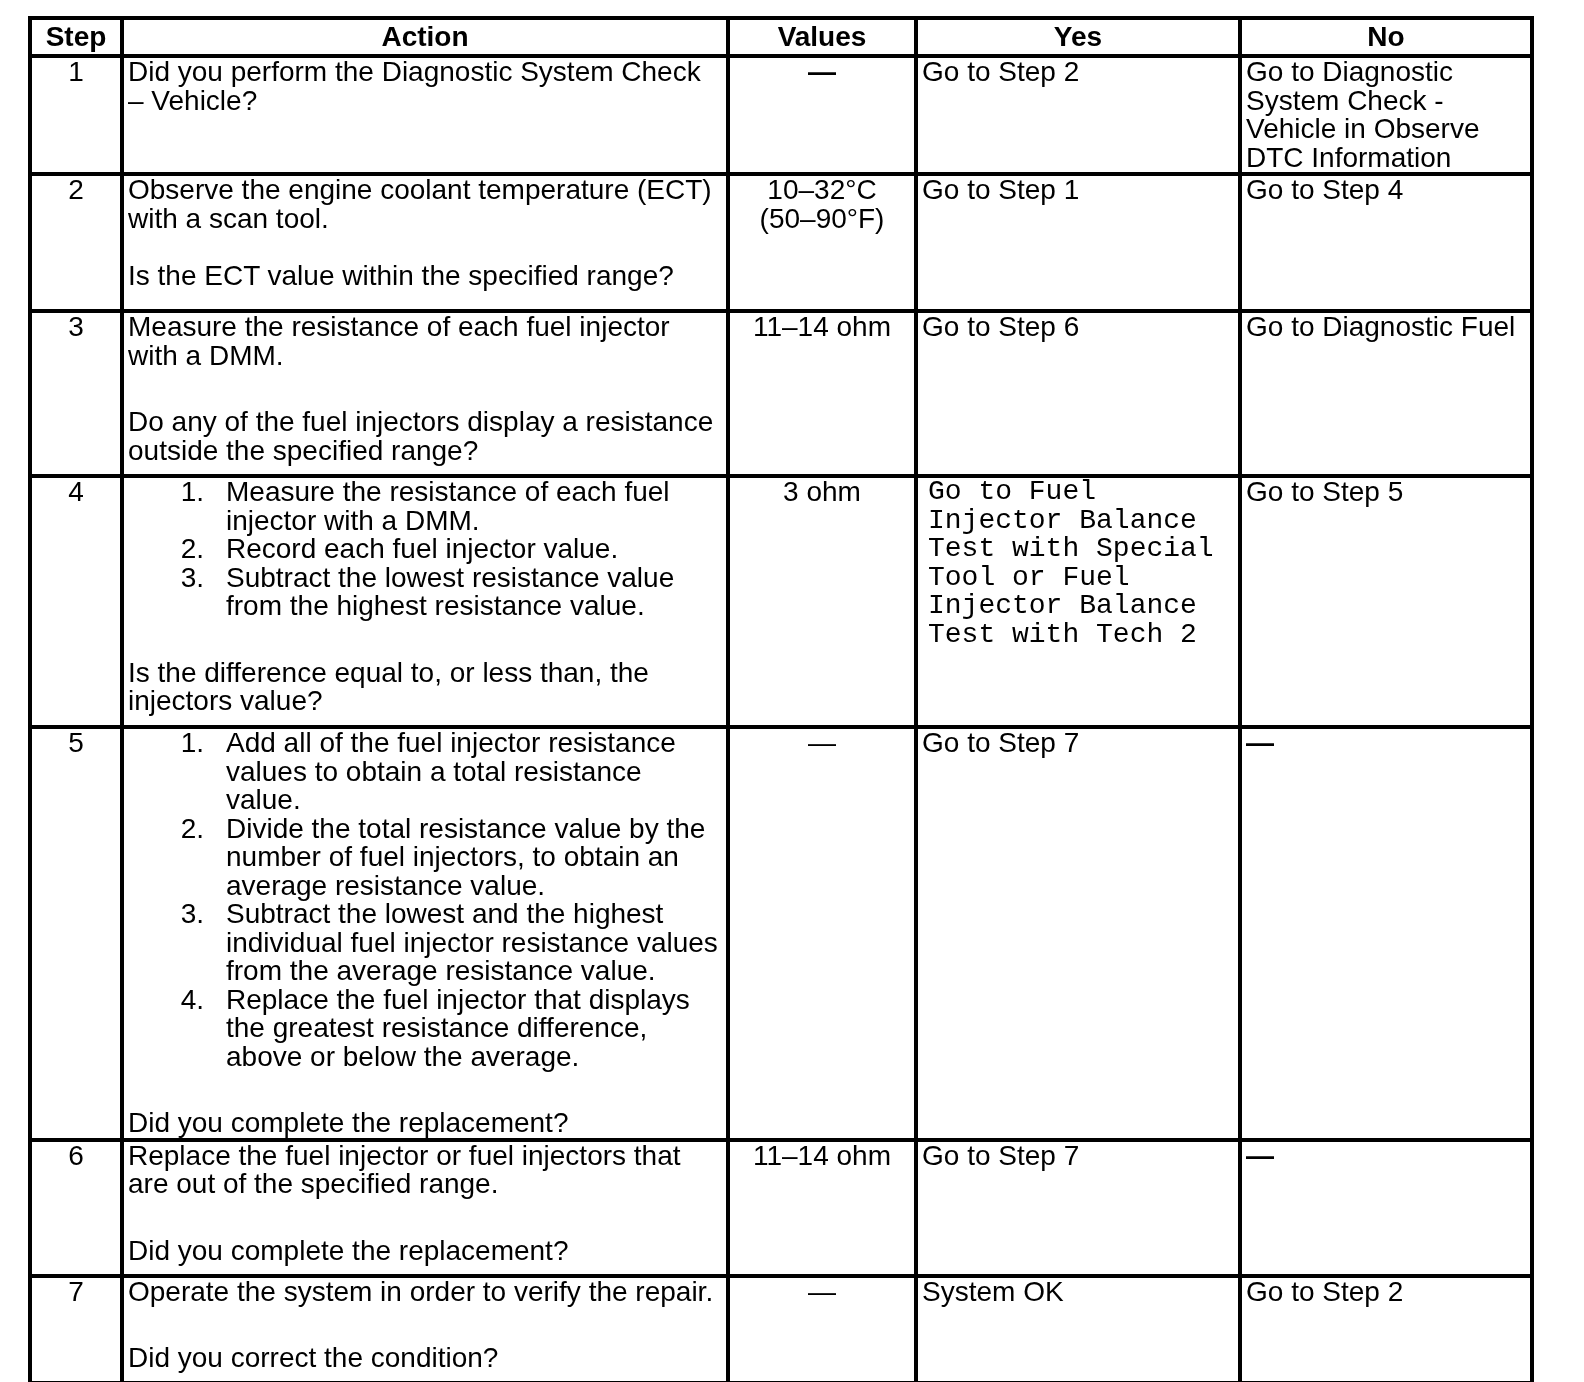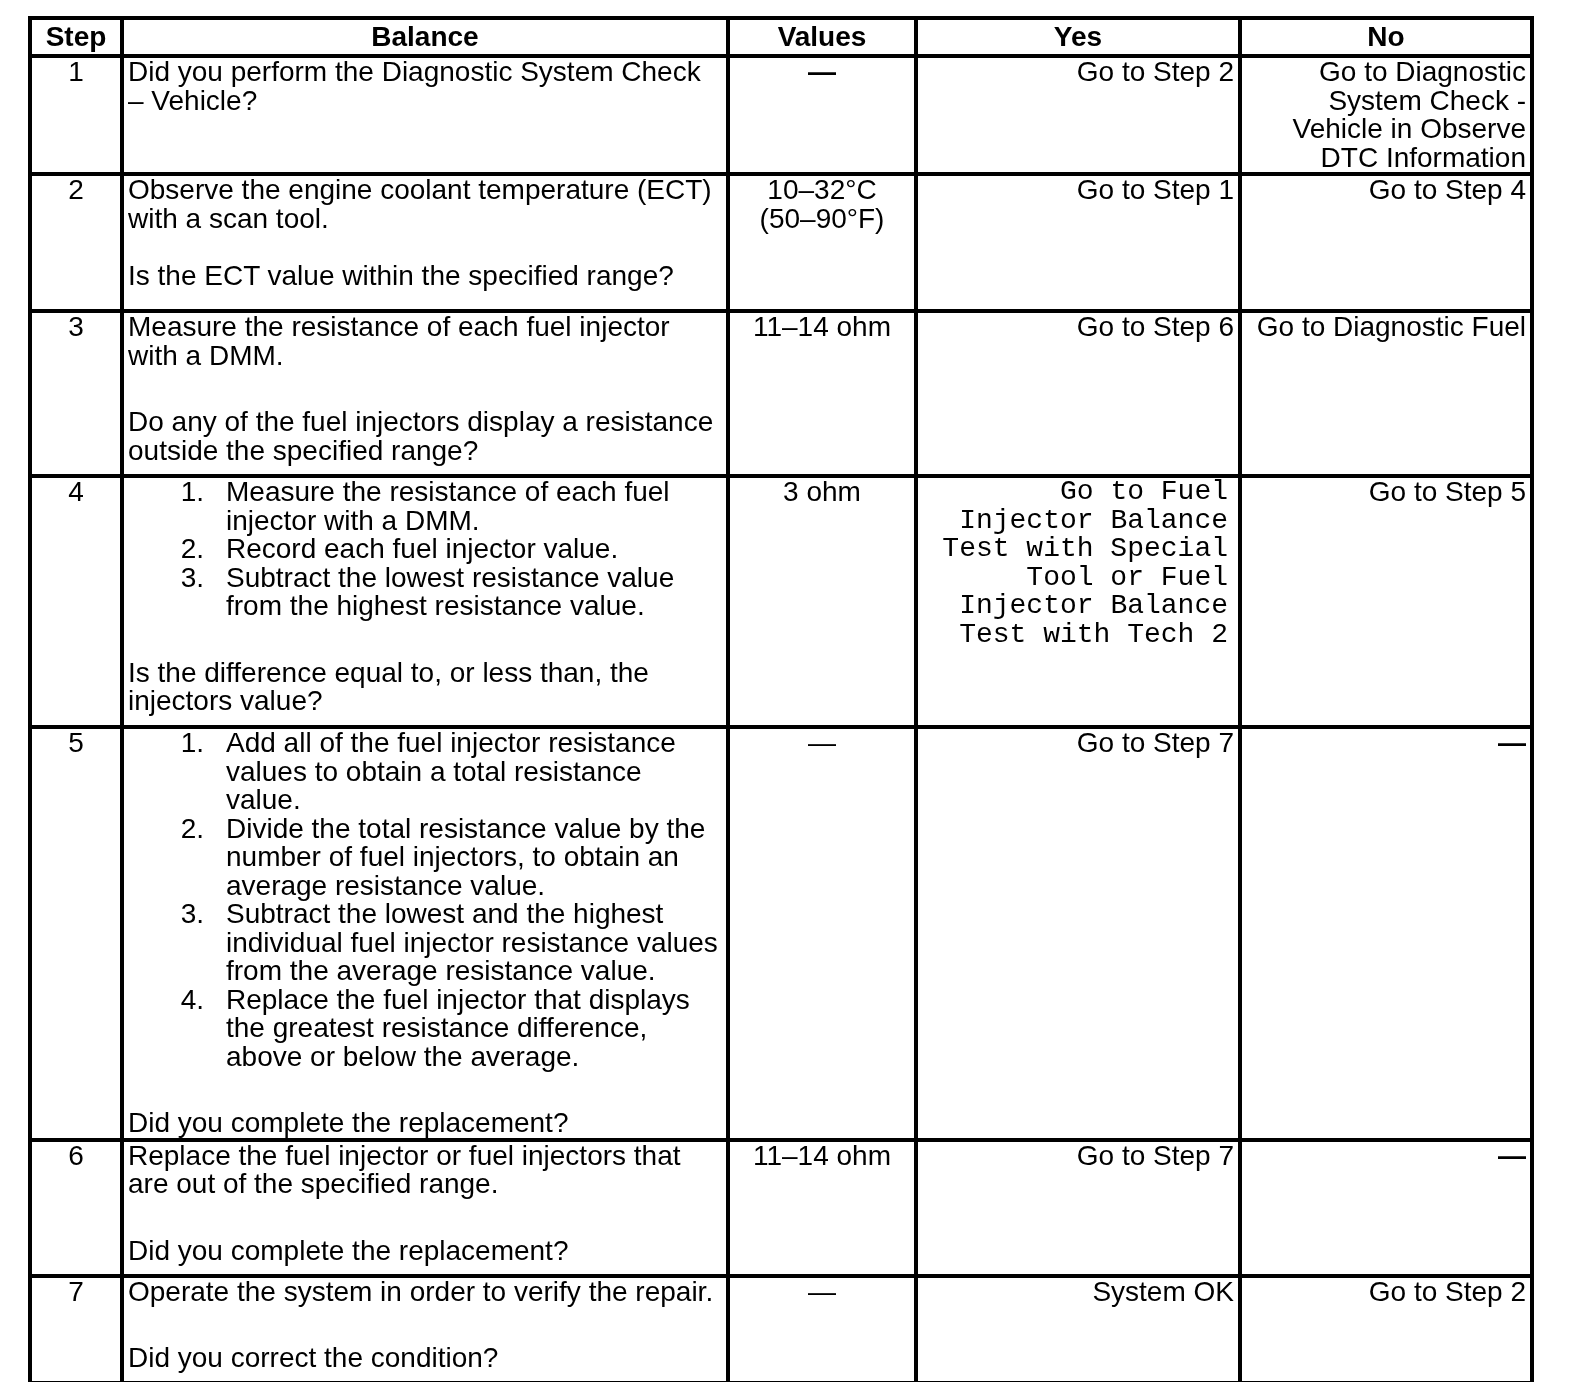--- a/index.html
+++ b/index.html
@@ -18,21 +18,21 @@
     vertical-align: top;
   }
   table.diag th { font-weight: bold; text-align: center; vertical-align: middle; height: 34px; }
   col.c-step { width: 92px; }
   col.c-action { width: 606px; }
   col.c-values { width: 188px; }
   col.c-yes { width: 324px; }
   col.c-no { width: 292px; }
   td.step { text-align: center; vertical-align: middle; }
   td.values { text-align: center; vertical-align: middle; }
-  td.yes, td.no { text-align: right; vertical-align: bottom; padding-bottom: 2px; }
+  td.yes, td.no { text-align: left; vertical-align: bottom; padding-bottom: 2px; }
   td.action { padding-left: 5px; padding-right: 4px; padding-top: 2px; padding-bottom: 2px; }
   ol.sub { margin: 0; padding: 0; list-style: none; }
   ol.sub li { display: flex; }
   ol.sub li .num { width: 98px; flex: none; text-align: right; padding-right: 22px; box-sizing: border-box; }
   ol.sub li .txt { flex: 1; }
   .dash { font-weight: bold; }
   tr.r1 { height: 97px; }
   tr.r2 { height: 137px; }
   tr.r3 { height: 165px; }
   tr.r4 { height: 251px; }
@@ -49,21 +49,21 @@
   <colgroup>
     <col class="c-step">
       <col class="c-action">
       <col class="c-values">
       <col class="c-yes">
       <col class="c-no">
   </colgroup>
   <thead>
     <tr>
       <th>Step</th>
-      <th>Balance</th>
+      <th>Action</th>
       <th>Values</th>
       <th>Yes</th>
       <th>No</th>
     </tr>
   </thead>
   <tbody>
 
     <tr class="r1">
       <td class="step">1</td>
       <td class="action">

